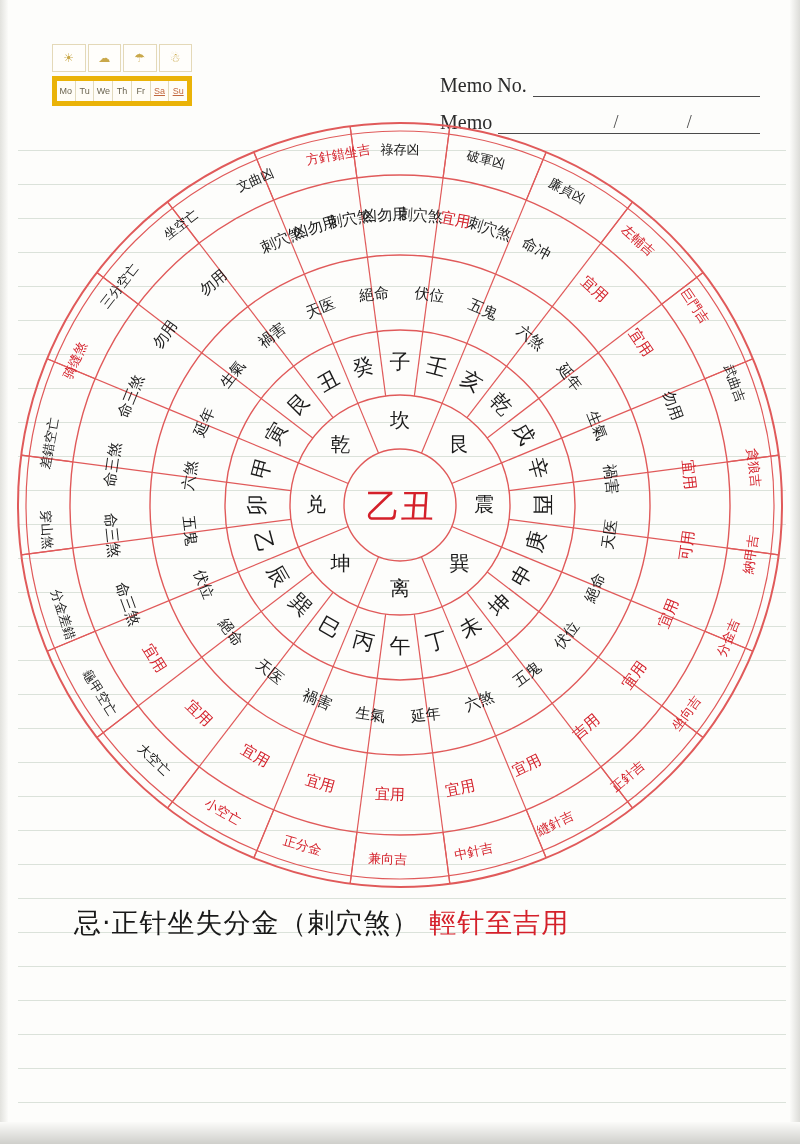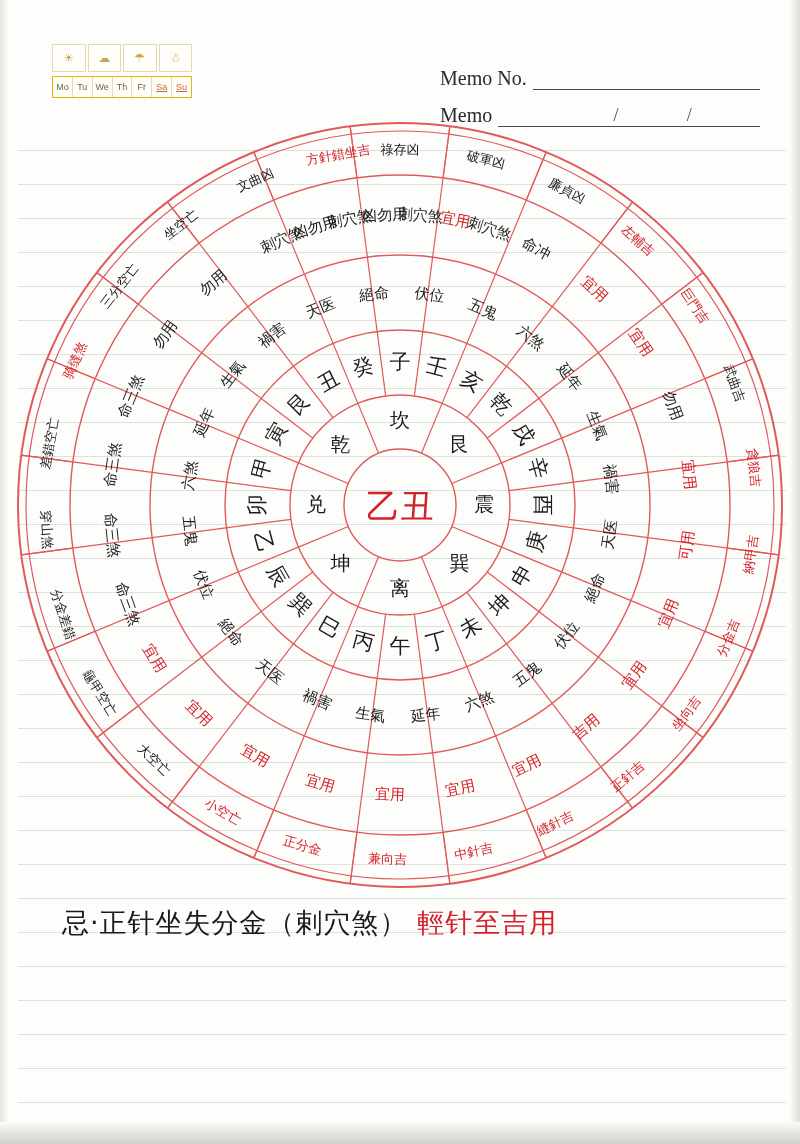--- a/index.html
+++ b/index.html
@@ -72,40 +72,40 @@
     display: flex;
     align-items: center;
     justify-content: center;
     background: #fffefb;
     font-size: 12px;
     color: #c9a84a;
   }
   .wk-row {
     display: flex;
     margin-top: 6px;
-    border: 1px solid #eab308;
+    border: 5px solid #eab308;
   }
   .wk-cell {
     width: 20px;
     height: 20px;
     font-size: 9px;
     color: #6b6450;
     display: flex;
     align-items: center;
     justify-content: center;
     border-right: 1px solid #e2dabd;
     background: #fffdf7;
   }
   .wk-cell:last-child { border-right: none; }
   .wk-cell.weekend { color: #c2683f; text-decoration: underline; }
 
   .memo-block {
     position: absolute;
     right: 40px;
-    top: 67px;
+    top: 74px;
     width: 320px;
     color: #2b2b2b;
     font-family: "Liberation Serif", serif;
     margin-left: 20px;
   }
   .memo-line {
     display: flex;
     align-items: flex-end;
     font-size: 20px;
     margin-bottom: 14px;
@@ -141,21 +141,21 @@
     font-family: "DejaVu Sans", sans-serif;
     dominant-baseline: middle;
     text-anchor: middle;
   }
   .ink-black { fill: #1a1a1a; }
   .ink-red  { fill: #d4202a; }
 
   
   .footer-note {
     position: absolute;
-    left: 62px;
+    left: 74px;
     top: 905px;
     width: 700px;
     font-family: "DejaVu Sans", sans-serif;
     font-size: 27px;
     letter-spacing: 1px;
     color: #1a1a1a;
     white-space: nowrap;
   }
   .footer-note .red {
     color: #d4202a;

